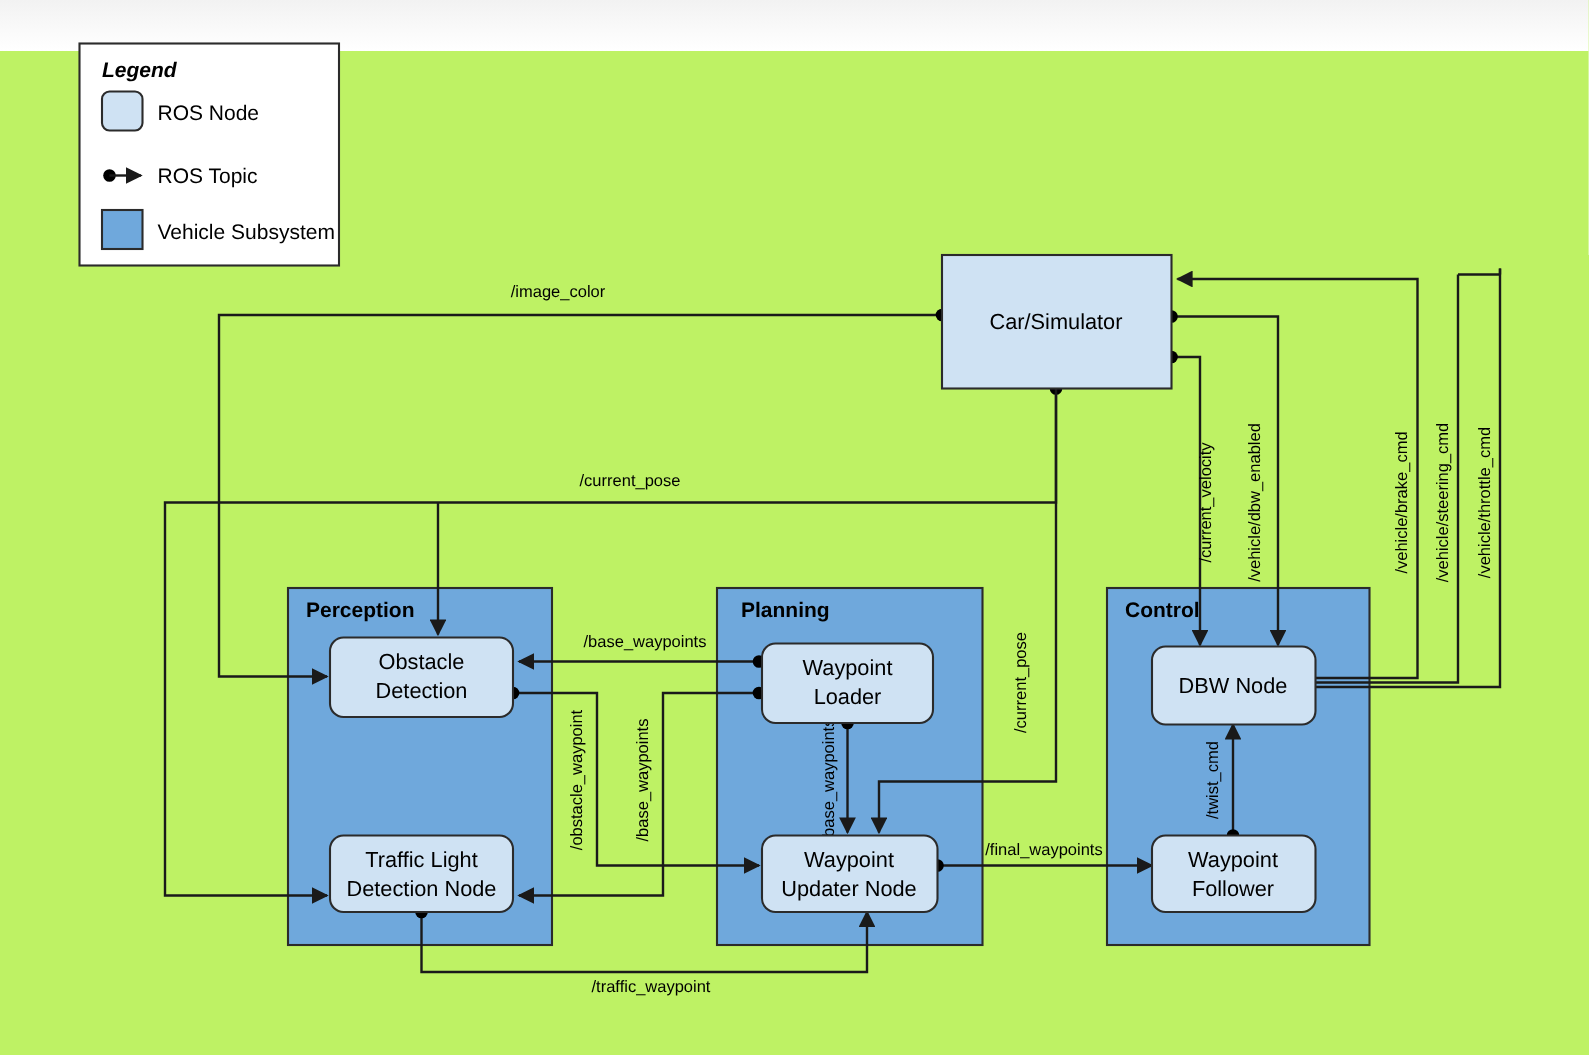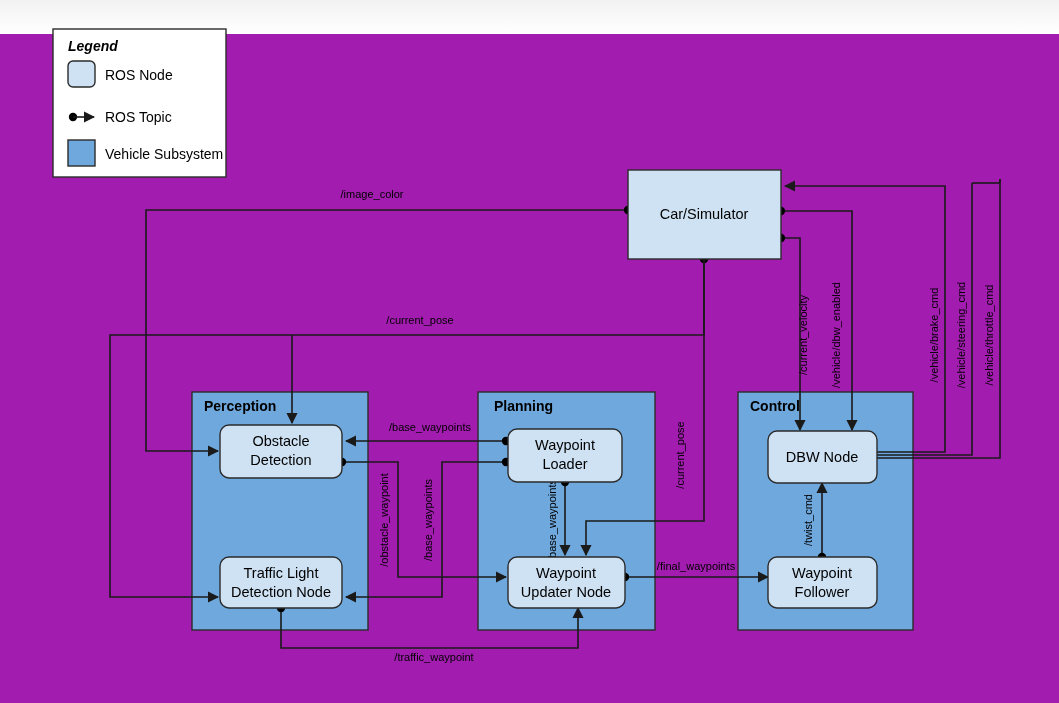--- a/index.html
+++ b/index.html
@@ -1,18 +1,18 @@
 <!DOCTYPE html>
 <html><head>
 <meta charset="utf-8">
 <style>
   html,body{margin:0;padding:0;background:#ffffff;}
   body{width:1059px;height:703px;overflow:hidden;
        font-family:"Liberation Sans","DejaVu Sans",sans-serif;}
-  #stage{position:relative;width:1059px;height:703px;background:#a21caf;}
+  #stage{position:relative;width:1059px;height:703px;background:#bef264;}
   #topband{position:absolute;left:0;top:0;width:1059px;height:34px;
            background:linear-gradient(to bottom,#f2f2f2 0%,#fafafa 60%,#ffffff 100%);}
   svg#diagram{position:absolute;left:0;top:0;width:1059px;height:703px;}
   .edge{fill:none;stroke:#1a1a1a;stroke-width:1.6;}
   .dot{fill:#000000;}
   .subsys{stroke:#2b2b2b;stroke-width:1.4;}
   .node{stroke:#2b2b2b;stroke-width:1.4;}
   .legendbox{fill:#ffffff;stroke:#2b2b2b;stroke-width:1.4;}
   text{fill:#000000;}
   .t-label{font-size:11px;}

